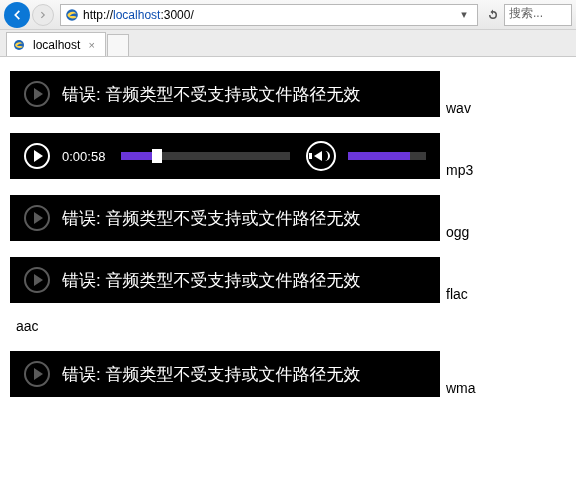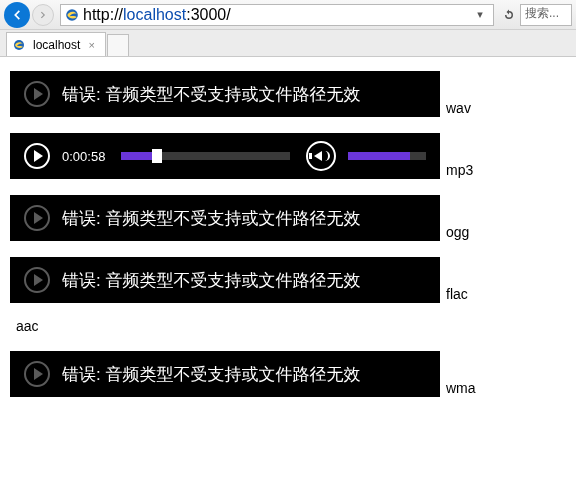--- a/index.html
+++ b/index.html
@@ -7,25 +7,25 @@
   
   
   .chrome { border-bottom: 1px solid #c9c9c9; }
   .navbar { display: flex; align-items: center; height: 30px; background: linear-gradient(#f8f8f8,#e8e8e8); border-bottom: 1px solid #d0d0d0; padding: 0 4px; gap: 2px; }
   .back-btn { width: 26px; height: 26px; border-radius: 50%; background: #0b77d6; display:flex; align-items:center; justify-content:center; }
   .back-btn svg { width:14px; height:14px; }
   .fwd-btn { width: 22px; height: 22px; border-radius: 50%; background: #eaeaea; border:1px solid #d0d0d0; display:flex; align-items:center; justify-content:center; }
   .fwd-btn svg { width:10px; height:10px; }
   .addr-wrap { flex:1; display:flex; align-items:center; height:22px; background:#fff; border:1px solid #b8b8b8; margin: 0 4px; padding: 0 4px; }
   .fav { width:14px; height:14px; fill:#1e65b8; margin-right:4px;}
-  .addr-text { font-size:16px; }
+  .addr-text { font-size:12px; }
   .addr-text span.host { color:#0b4db0;}
   .tiny-btn { width:18px; height:18px; display:flex; align-items:center; justify-content:center; color:#555; font-size:11px;}
   .refresh svg{width:12px;height:12px;}
-  .search-box { width:52px; height:22px; background:#fff; border:1px solid #b8b8b8; padding:0 4px; font-size:12px; color:#666; overflow:hidden; white-space:nowrap;}
+  .search-box { width:68px; height:22px; background:#fff; border:1px solid #b8b8b8; padding:0 4px; font-size:12px; color:#666; overflow:hidden; white-space:nowrap;}
   .tabbar { display:flex; align-items:flex-end; height:26px; background:#ececec; padding-left:6px; gap:2px;}
   .tab { display:flex; align-items:center; background:#fff; border:1px solid #c0c0c0; border-bottom:none; height:24px; padding:0 10px 0 6px; font-size:12px; gap:4px; min-width:100px;}
   .tab svg.fav{width:12px;height:12px;}
   .closex{ font-size:11px; color:#888;}
   .newtab { border:1px solid #c0c0c0; border-bottom:none; background:#f7f7f7; width:22px; height:22px; margin-left:-1px;}
   
   
   .page { padding: 14px 10px; }
   .row { display:flex; align-items:flex-end; margin-bottom:16px; }
   .player { background:#000; height:46px; width:430px; display:flex; align-items:center; padding:0 14px; gap:12px; color:#fff; font-size:17px; }

